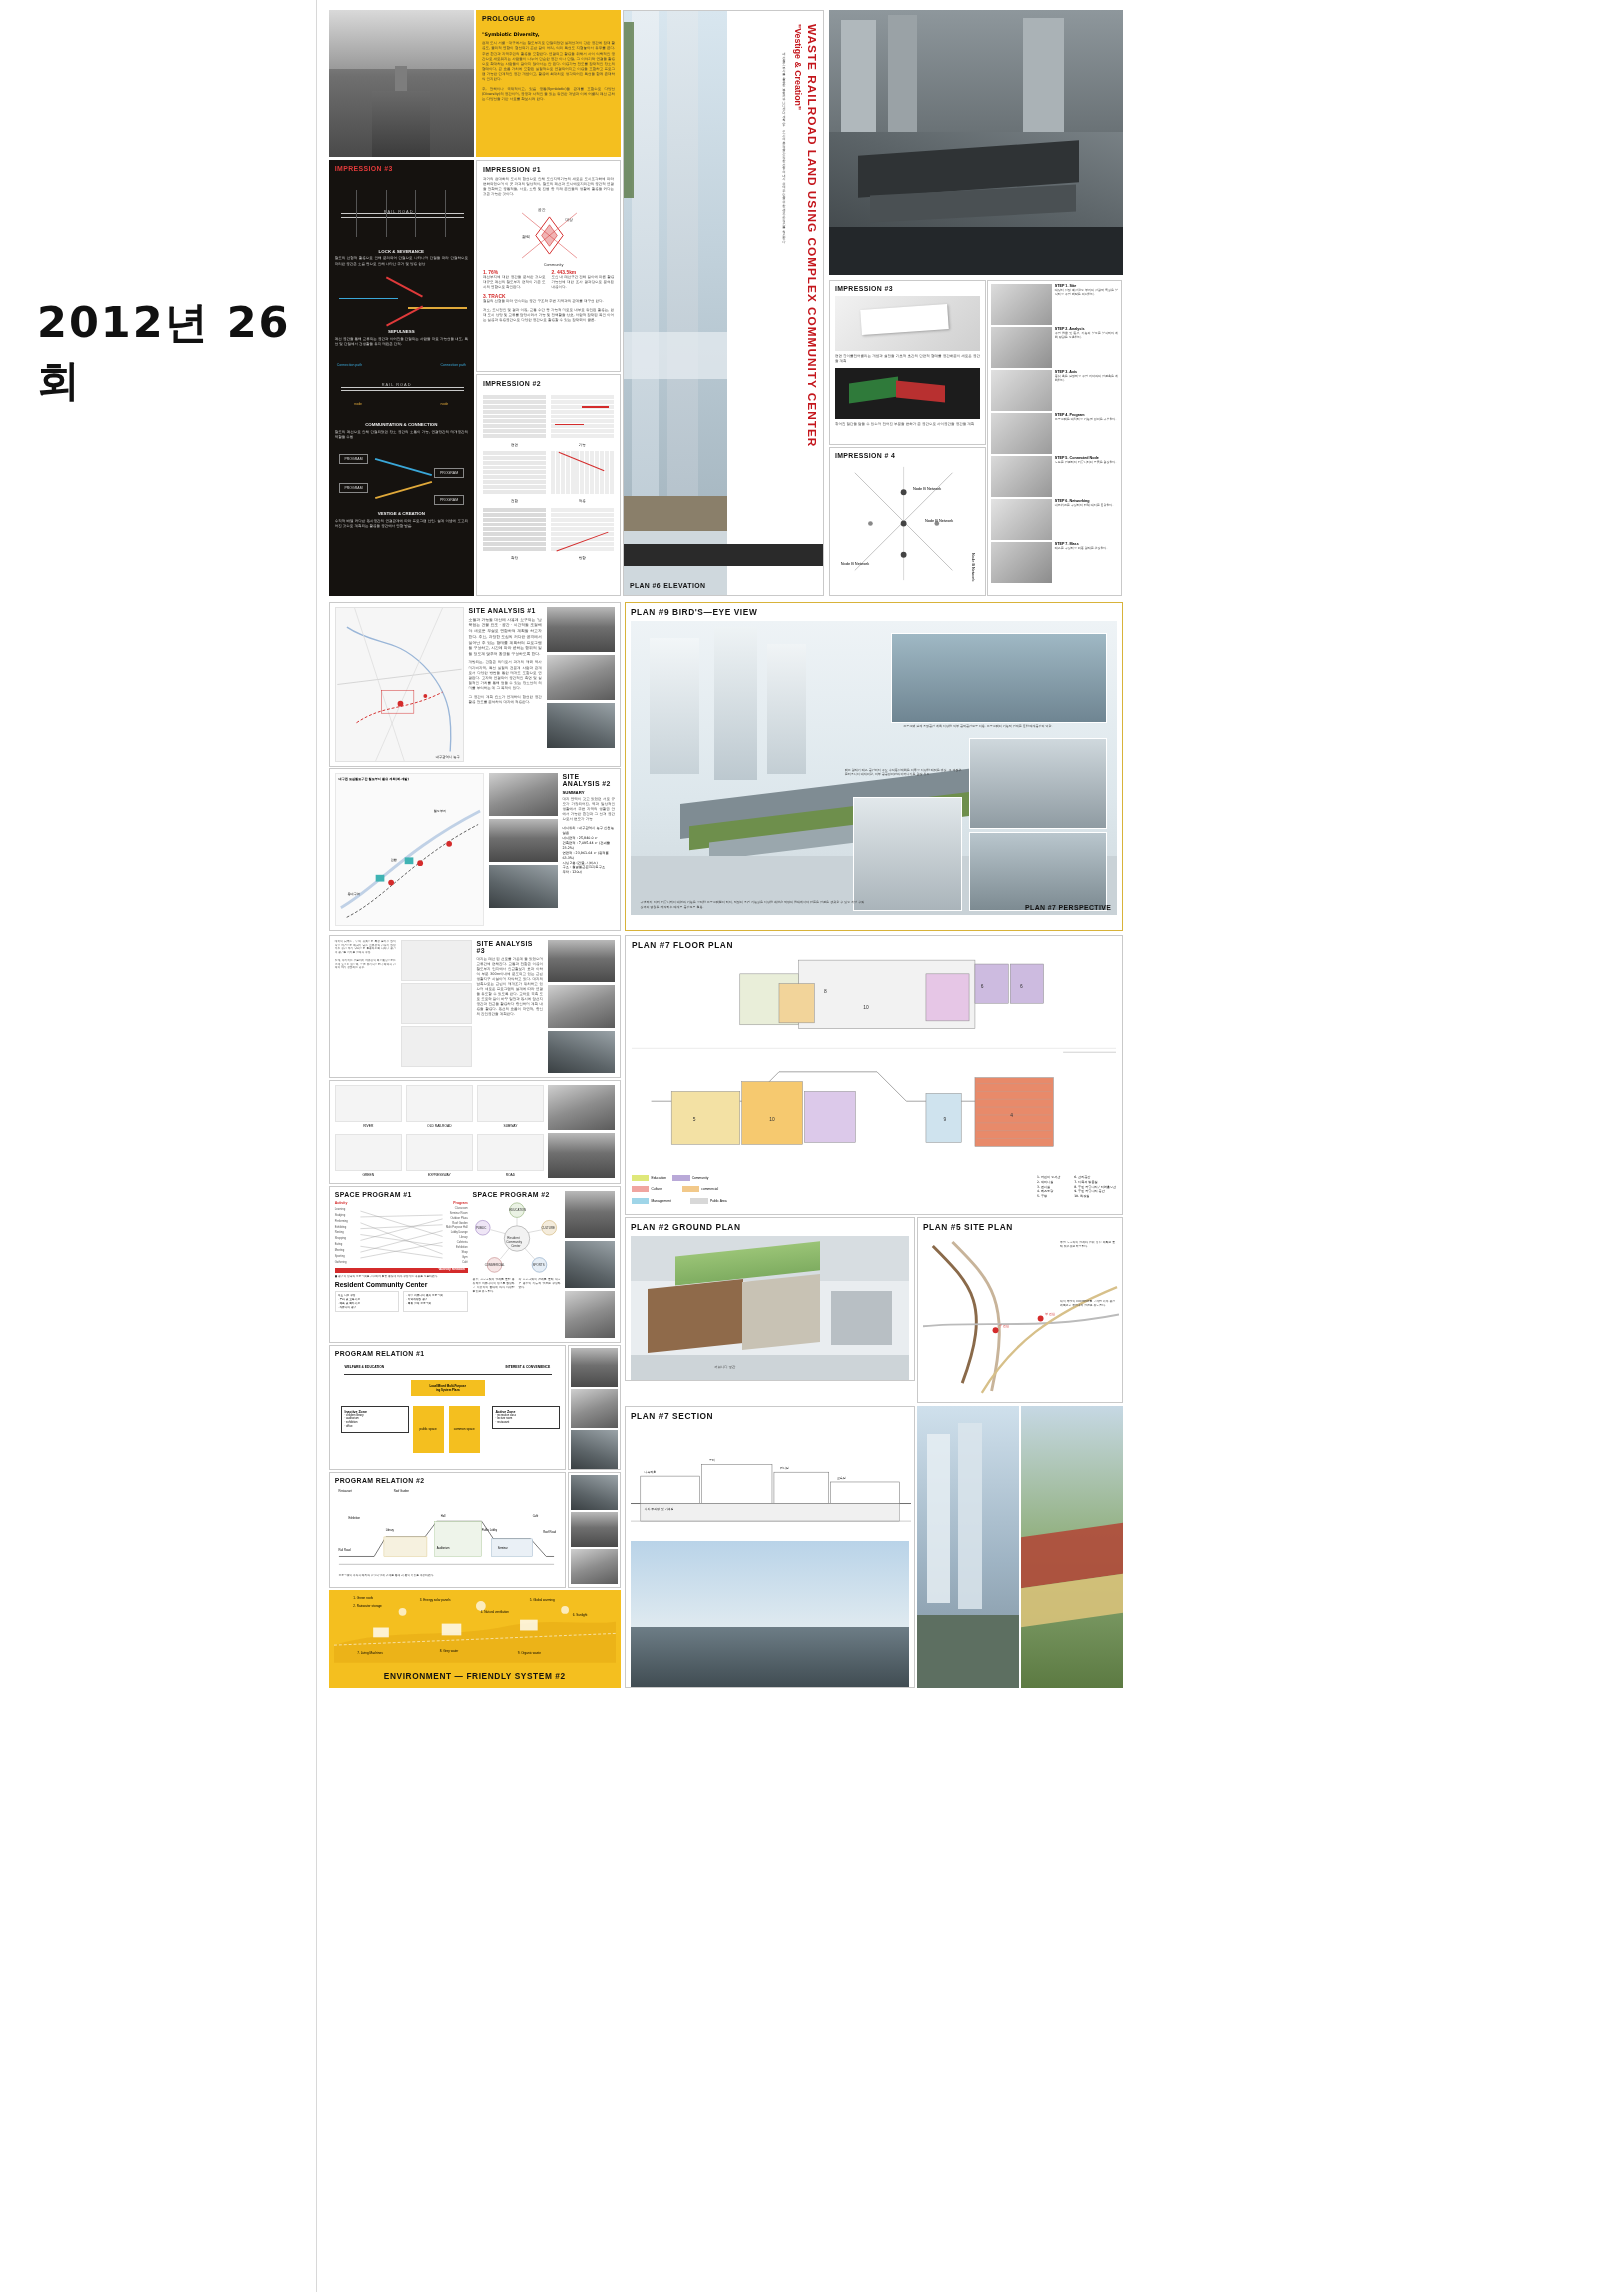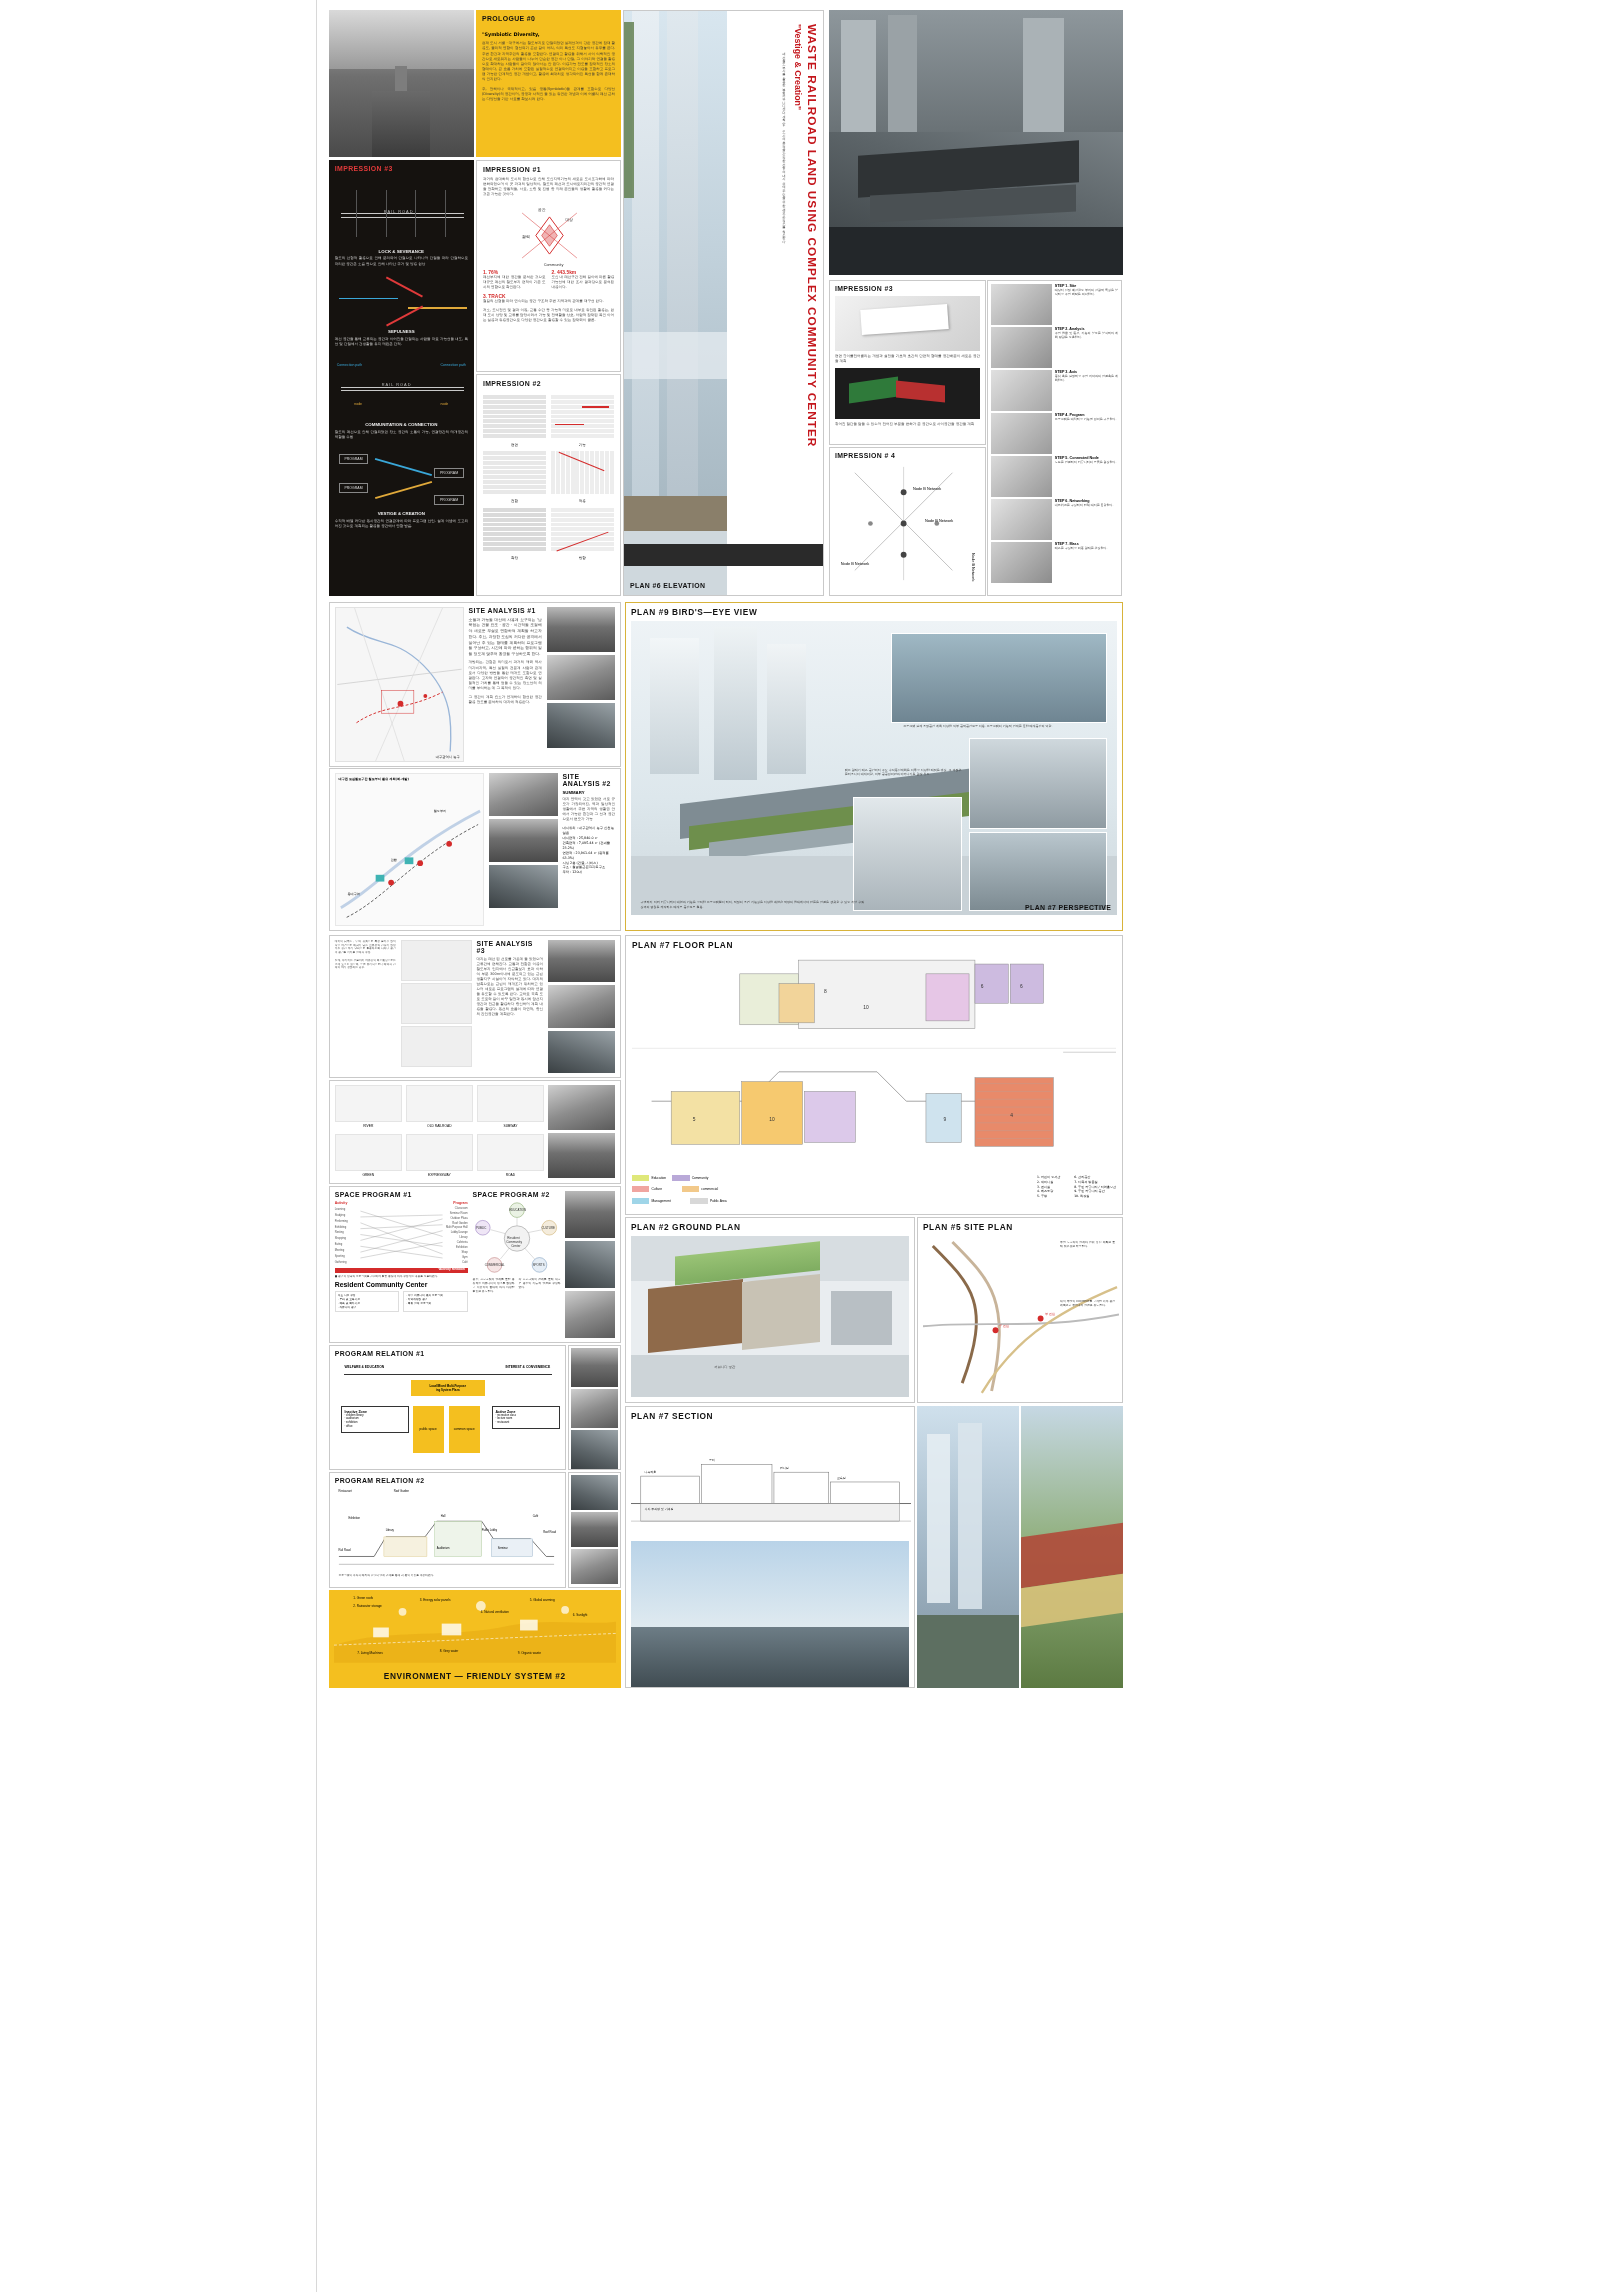--- a/index.html
+++ b/index.html
@@ -28,20 +28,21 @@
   .render{background:linear-gradient(180deg,#d8e6ef 0%,#c2d2dc 40%,#9fb0ba 100%);}
   .rot{writing-mode:vertical-rl;text-orientation:mixed;}
   .kr{font-family:"DejaVu Sans",sans-serif;}
 </style>
 </head>
 <body>
 
 <div class="page">
 
   <div class="left-col">
+    <div class="caption-year kr">2012년 26회</div>
   </div>
 
   <div class="board">
 
     <div class="panel" style="left:11.8px;top:9.8px;width:145px;height:147px;padding:0;border:none;">
       <div class="photo" style="width:100%;height:100%;position:relative;">
         <div style="position:absolute;left:0;top:0;width:100%;height:40%;background:linear-gradient(180deg,#d9d9d9,#9a9a9a);"></div>
         <div style="position:absolute;left:46%;top:38%;width:8%;height:62%;background:#7d7d7d;"></div>
         <div style="position:absolute;left:30%;top:55%;width:40%;height:45%;background:linear-gradient(180deg,#6a6a6a,#3b3b3b);"></div>
       </div>
@@ -692,21 +693,21 @@
             <div>6. 관리공간</div>
             <div>7. 다목적 방문실</div>
             <div>8. 주민 커뮤니티 / 지역홍보관</div>
             <div>9. 주민 커뮤니티 공간</div>
             <div>10. 화장실</div>
           </div>
         </div>
       </div>
     </div>
 
-    <div class="panel" style="left:308px;top:1217px;width:290px;height:186px;padding:3.9px 4.9px;">
+    <div class="panel" style="left:308px;top:1217px;width:290px;height:164px;padding:3.9px 4.9px;">
       <div class="ttl">PLAN #2 GROUND PLAN</div>
       <div style="position:relative;height:161px;margin-top:3.9px;background:#e9edf0;overflow:hidden;">
         <div style="position:absolute;left:0;top:0;width:100%;height:28%;background:#d7dde1;"></div>
         <div style="position:absolute;left:6%;top:30%;width:34%;height:40%;background:#8f6a4a;transform:skewY(-6deg);"></div>
         <div style="position:absolute;left:40%;top:26%;width:28%;height:42%;background:#c8c2b4;transform:skewY(-6deg);"></div>
         <div class="green" style="position:absolute;left:16%;top:8%;width:52%;height:18%;opacity:.85;transform:skewY(-6deg);"></div>
         <div style="position:absolute;left:0;top:74%;width:100%;height:26%;background:#cdd4d8;"></div>
         <div style="position:absolute;left:72%;top:34%;width:22%;height:34%;background:#b8bfc4;"></div>
         <div style="position:absolute;left:30%;top:80%;font-size:3.3px;color:#333;" class="kr">커뮤니티 공간</div>
       </div>

